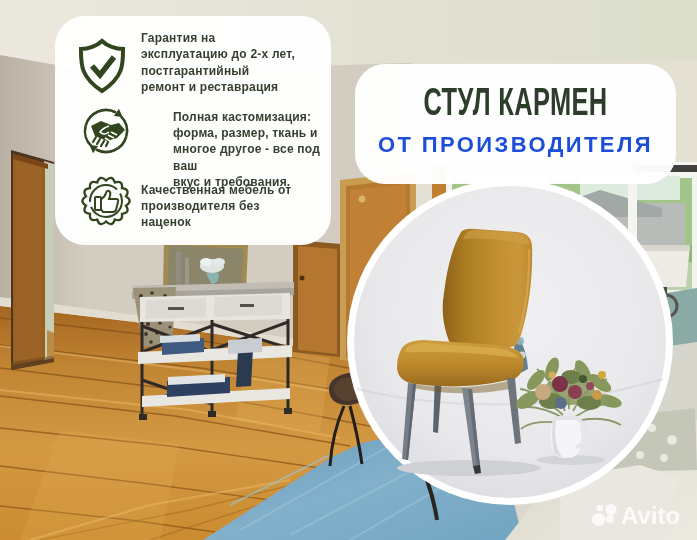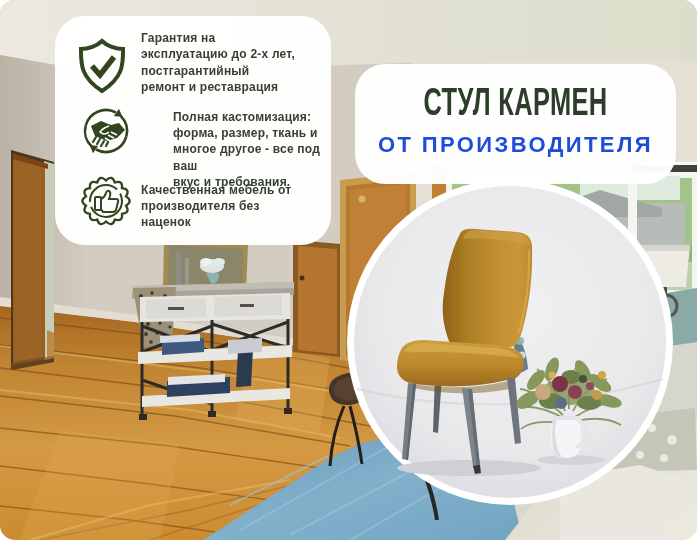--- a/index.html
+++ b/index.html
@@ -1,17 +1,17 @@
 <!DOCTYPE html>
 <html><head>
 <meta charset="utf-8">
 <style>
   html,body{margin:0;padding:0;}
   body{font-family:"Liberation Sans",sans-serif;}
-  #stage{position:relative;width:697px;height:540px;overflow:hidden;background:#ddd8cd;border-radius:15px;}
+  #stage{position:relative;width:697px;height:540px;overflow:hidden;background:#ddd8cd;}
   #bg{position:absolute;left:0;top:0;}
   .panel{position:absolute;background:rgba(255,255,255,0.97);}
   #panel1{left:55px;top:16px;width:276px;height:229px;border-radius:30px;}
   #panel2{left:355px;top:64px;width:321px;height:120px;border-radius:30px;}
   .tb{position:absolute;left:86px;color:#35402f;font-weight:bold;font-size:12px;line-height:16.35px;letter-spacing:0.2px;}
   #t1{top:14px;}
   #t2{top:92.5px;margin-left:32px;}
   #t3{top:165.5px;}
   .ico{position:absolute;}
   #title1{position:absolute;left:0;top:17px;width:321px;text-align:center;color:#2c3d2a;font-size:38px;font-weight:bold;transform:scaleX(0.67);letter-spacing:0.5px;}
@@ -377,13 +377,24 @@
 
     <g>
       <path d="M207,237 L231,237 Q236,254 233,270 Q231,279 219,279 Q207,279 205,269 Q202,252 207,237 Z" fill="#f5f5f7"></path>
       <path d="M207,237 Q204,252 206,269 Q207,277 215,278 Q209,270 208,255 Q208,244 210,237 Z" fill="#dcdce0"></path>
       <path d="M230,241 q11,3 10,14 q-1,10 -11,13" fill="none" stroke="#e6e6e9" stroke-width="3.6"></path>
       <path d="M206,237 L232,237 L231,241 L207,241 Z" fill="#e3e3e7"></path>
     </g>
   </g>
 </svg>
 
+<div id="wm">
+  <svg width="100" height="36" viewBox="0 0 100 36">
+    <g fill="#ffffff" opacity="0.82">
+      <circle cx="10" cy="10" r="3.2"></circle>
+      <circle cx="21" cy="11.5" r="5.6"></circle>
+      <circle cx="8.6" cy="21.5" r="6.6"></circle>
+      <circle cx="20" cy="21" r="3.9"></circle>
+      <text x="31" y="26" font-family="Liberation Sans, sans-serif" font-size="24" font-weight="bold">Avito</text>
+    </g>
+  </svg>
 </div>
+</div>
 
 </body></html>

